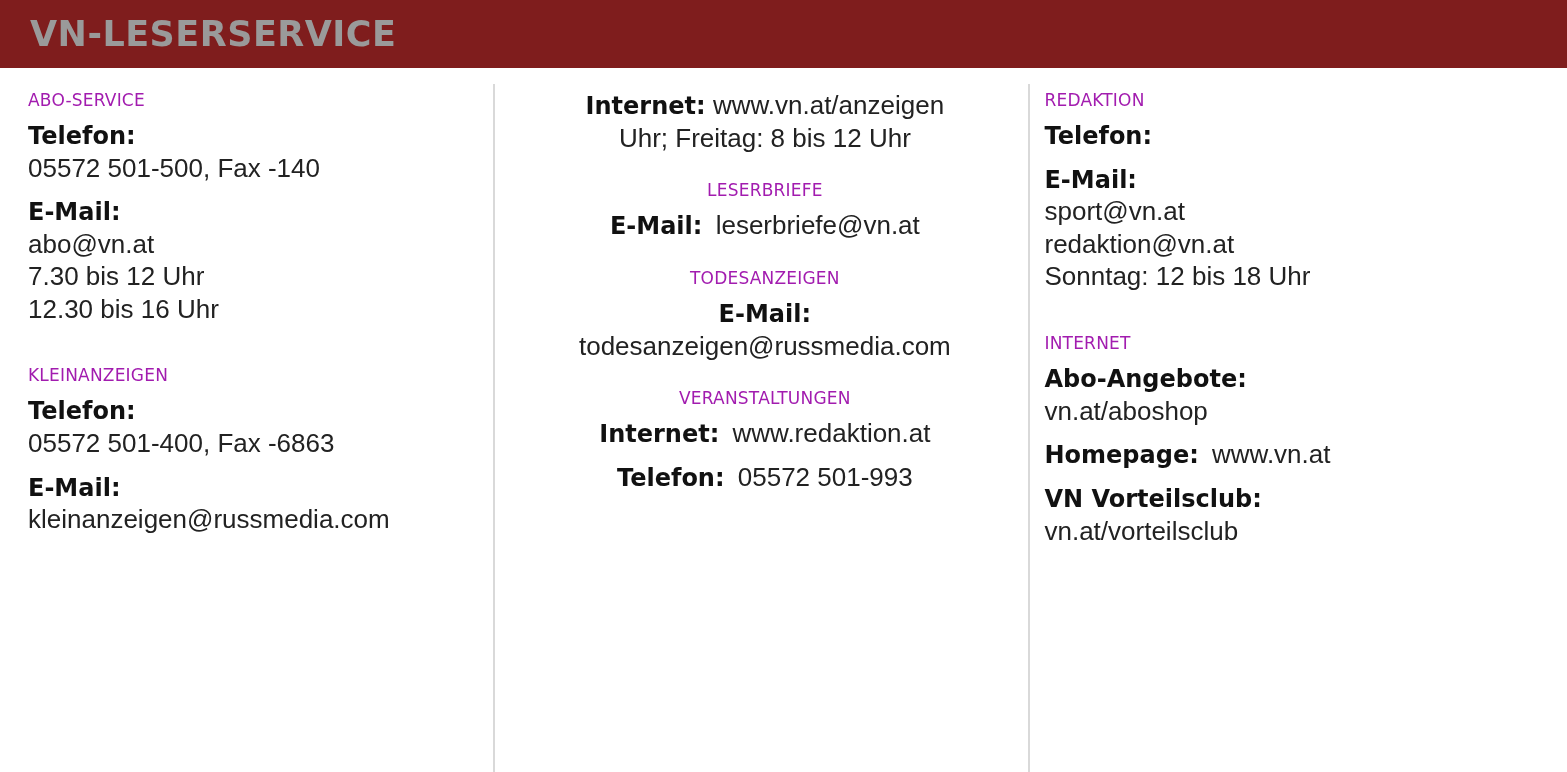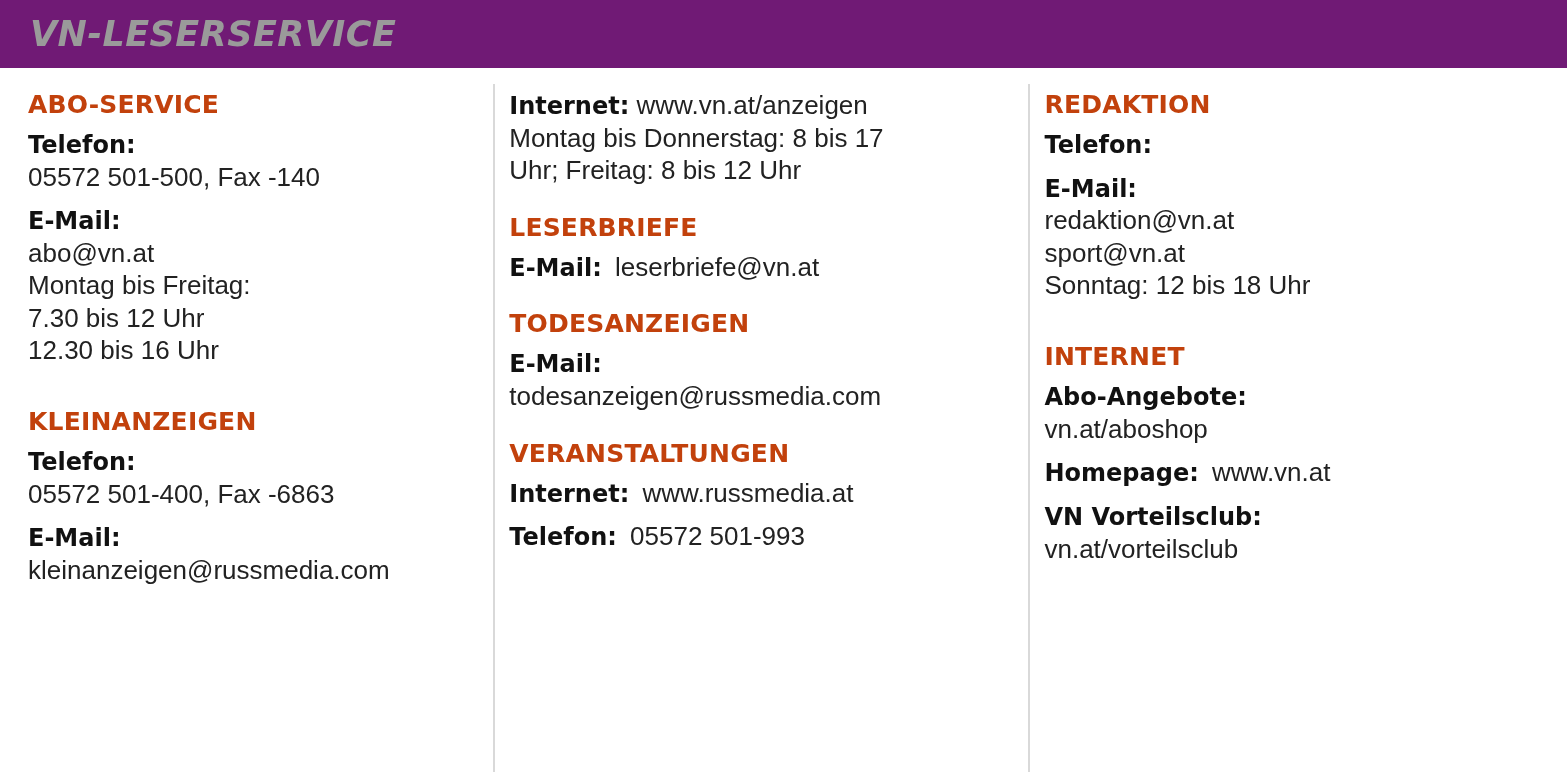--- a/index.html
+++ b/index.html
@@ -14,67 +14,66 @@
     color: #1a1a1a;
     overflow: hidden;
   }
   .page {
     position: relative;
     width: 1567px;
     height: 772px;
     box-sizing: border-box;
   }
   .masthead {
-    background: #701a75;
+    background: #7f1d1d;
     height: 68px;
     display: flex;
     align-items: center;
     padding-left: 30px;
     box-sizing: border-box;
-    font-style: italic;
   }
   .masthead-title {
     font-size: 35px;
     font-weight: bold;
     letter-spacing: 0.5px;
     color: #9a9a9a;
     font-family: "DejaVu Sans", sans-serif;
   }
   .columns {
     display: flex;
     padding: 22px 28px 0 28px;
     box-sizing: border-box;
     height: 704px;
   }
   .col {
     box-sizing: border-box;
     position: relative;
   }
   .col-1 { width: 490px; padding-right: 24px; }
-  .col-2 { width: 545px; padding-right: 24px; }
+  .col-2 { width: 545px; padding-right: 24px; text-align: center; }
   .col-3 { width: 504px; }
 
   .col-2::before,
   .col-3::before {
     content: "";
     position: absolute;
     left: -16px;
     top: -6px;
     bottom: 0;
     width: 2px;
     background: #d9d9d9;
   }
 
   .sec-head {
-    font-size: 25px;
-    font-weight: bold;
+    font-size: 17px;
+    font-weight: normal;
     letter-spacing: 0.2px;
     font-family: "DejaVu Sans", sans-serif;
     margin: 0 0 10px 0;
-    color: #c2410c;
+    color: #a21caf;
   }
   .sec-head.spaced { margin-top: 40px; }
 
   .field {
     margin-bottom: 12px;
     font-size: 26px;
     line-height: 1.22;
     color: #222222;
   }
   .field .lbl {
@@ -112,21 +111,20 @@
       <div class="sec-head">ABO-SERVICE</div>
 
       <div class="field">
         <span class="lbl">Telefon:</span>
         <span class="block-val">05572 501-500, Fax -140</span>
       </div>
 
       <div class="field gap-lg">
         <span class="lbl">E-Mail:</span>
         <span class="block-val">abo@vn.at</span>
-        <span class="block-val">Montag bis Freitag:</span>
         <span class="block-val">7.30 bis 12 Uhr</span>
         <span class="block-val">12.30 bis 16 Uhr</span>
       </div>
 
       <div class="sec-head spaced">KLEINANZEIGEN</div>
 
       <div class="field">
         <span class="lbl">Telefon:</span>
         <span class="block-val">05572 501-400, Fax -6863</span>
       </div>
@@ -136,21 +134,20 @@
         <span class="block-val">kleinanzeigen@russmedia.com</span>
       </div>
 
     </div>
 
     <div class="col col-2">
 
       <div class="field gap-md">
         <span class="lbl">Internet:</span>
         <span class="val">www.vn.at/anzeigen</span>
-        <span class="block-val">Montag bis Donnerstag: 8 bis 17</span>
         <span class="block-val">Uhr; Freitag: 8 bis 12 Uhr</span>
       </div>
 
       <div class="sec-head">LESERBRIEFE</div>
 
       <div class="field inline-row gap-md">
         <span class="lbl">E-Mail:</span>
         <span class="val">leserbriefe@vn.at</span>
       </div>
 
@@ -159,42 +156,42 @@
 
       <div class="field gap-md">
         <span class="lbl">E-Mail:</span>
         <span class="block-val">todesanzeigen@russmedia.com</span>
       </div>
 
       <div class="sec-head">VERANSTALTUNGEN</div>
 
       <div class="field inline-row">
         <span class="lbl">Internet:</span>
-        <span class="val">www.russmedia.at</span>
+        <span class="val">www.redaktion.at</span>
       </div>
 
       <div class="field inline-row">
         <span class="lbl">Telefon:</span>
         <span class="val">05572 501-993</span>
       </div>
 
     </div>
 
     <div class="col col-3">
 
       <div class="sec-head">REDAKTION</div>
 
       <div class="field">
         <span class="lbl">Telefon:</span>
       </div>
 
       <div class="field gap-lg">
         <span class="lbl">E-Mail:</span>
+        <span class="block-val">sport@vn.at</span>
         <span class="block-val">redaktion@vn.at</span>
-        <span class="block-val">sport@vn.at</span>
         <span class="block-val">Sonntag: 12 bis 18 Uhr</span>
       </div>
 
       <div class="sec-head spaced">INTERNET</div>
 
       <div class="field">
         <span class="lbl">Abo-Angebote:</span>
         <span class="block-val">vn.at/aboshop</span>
       </div>
 

